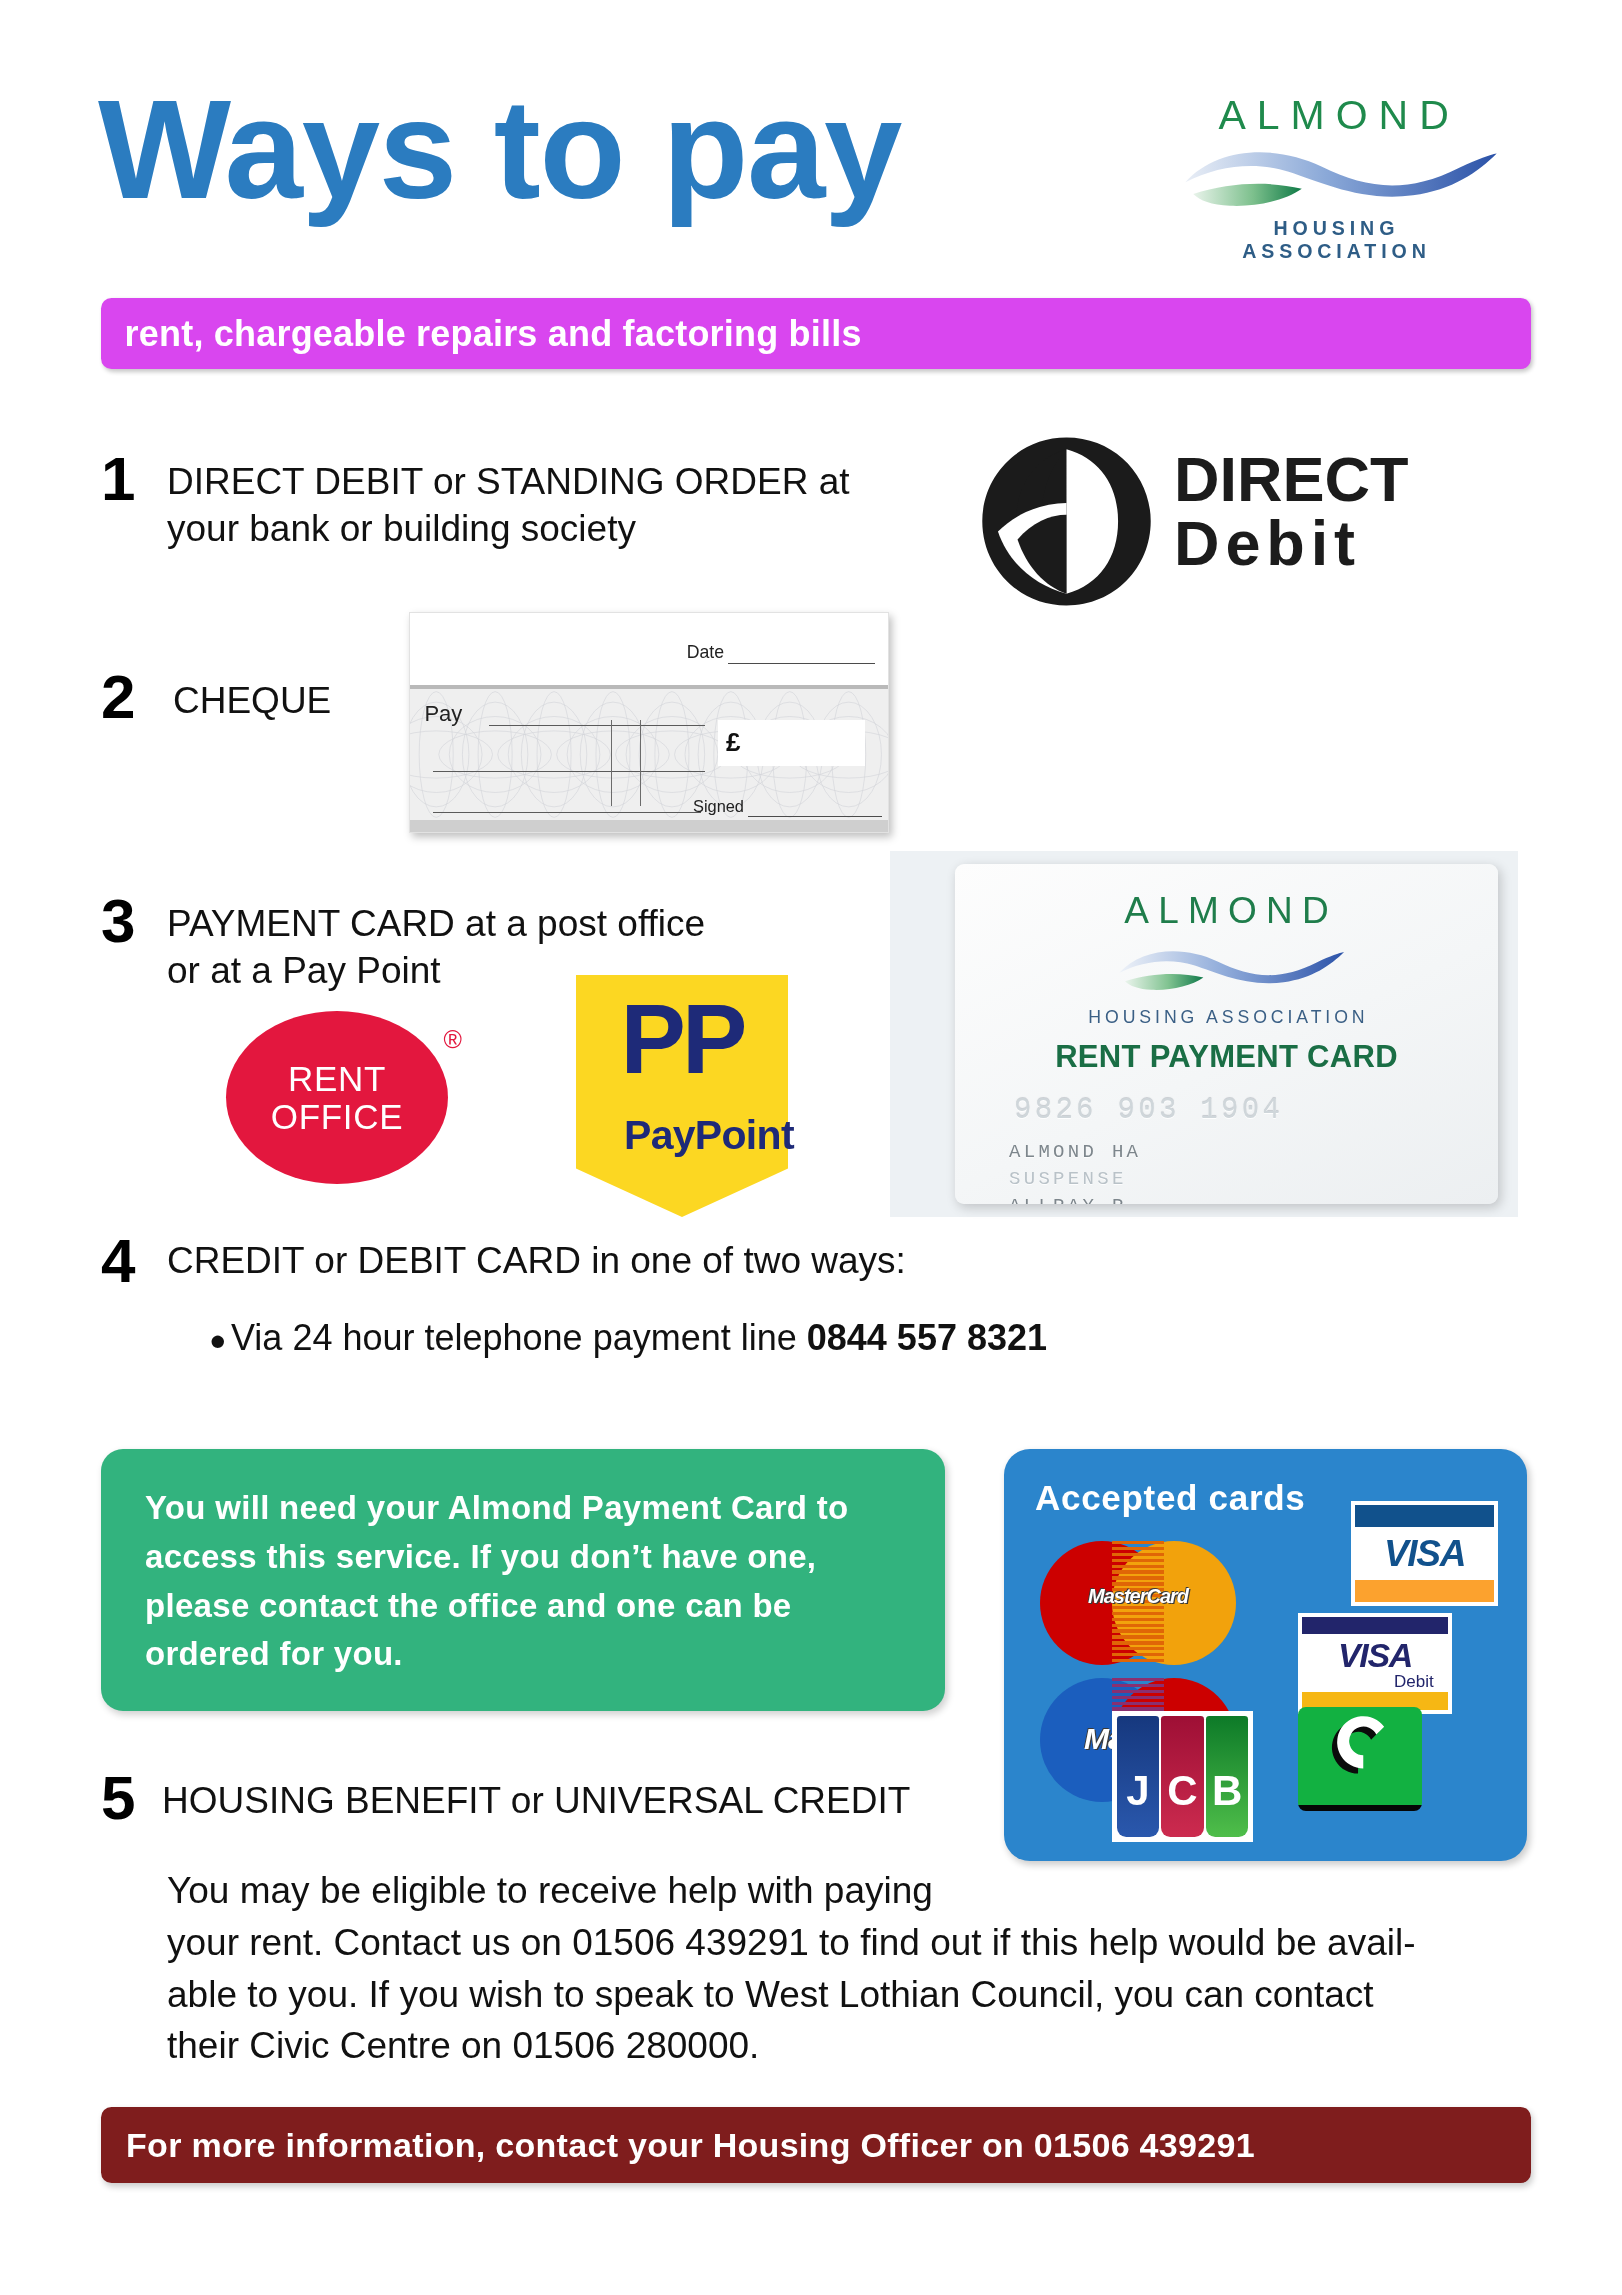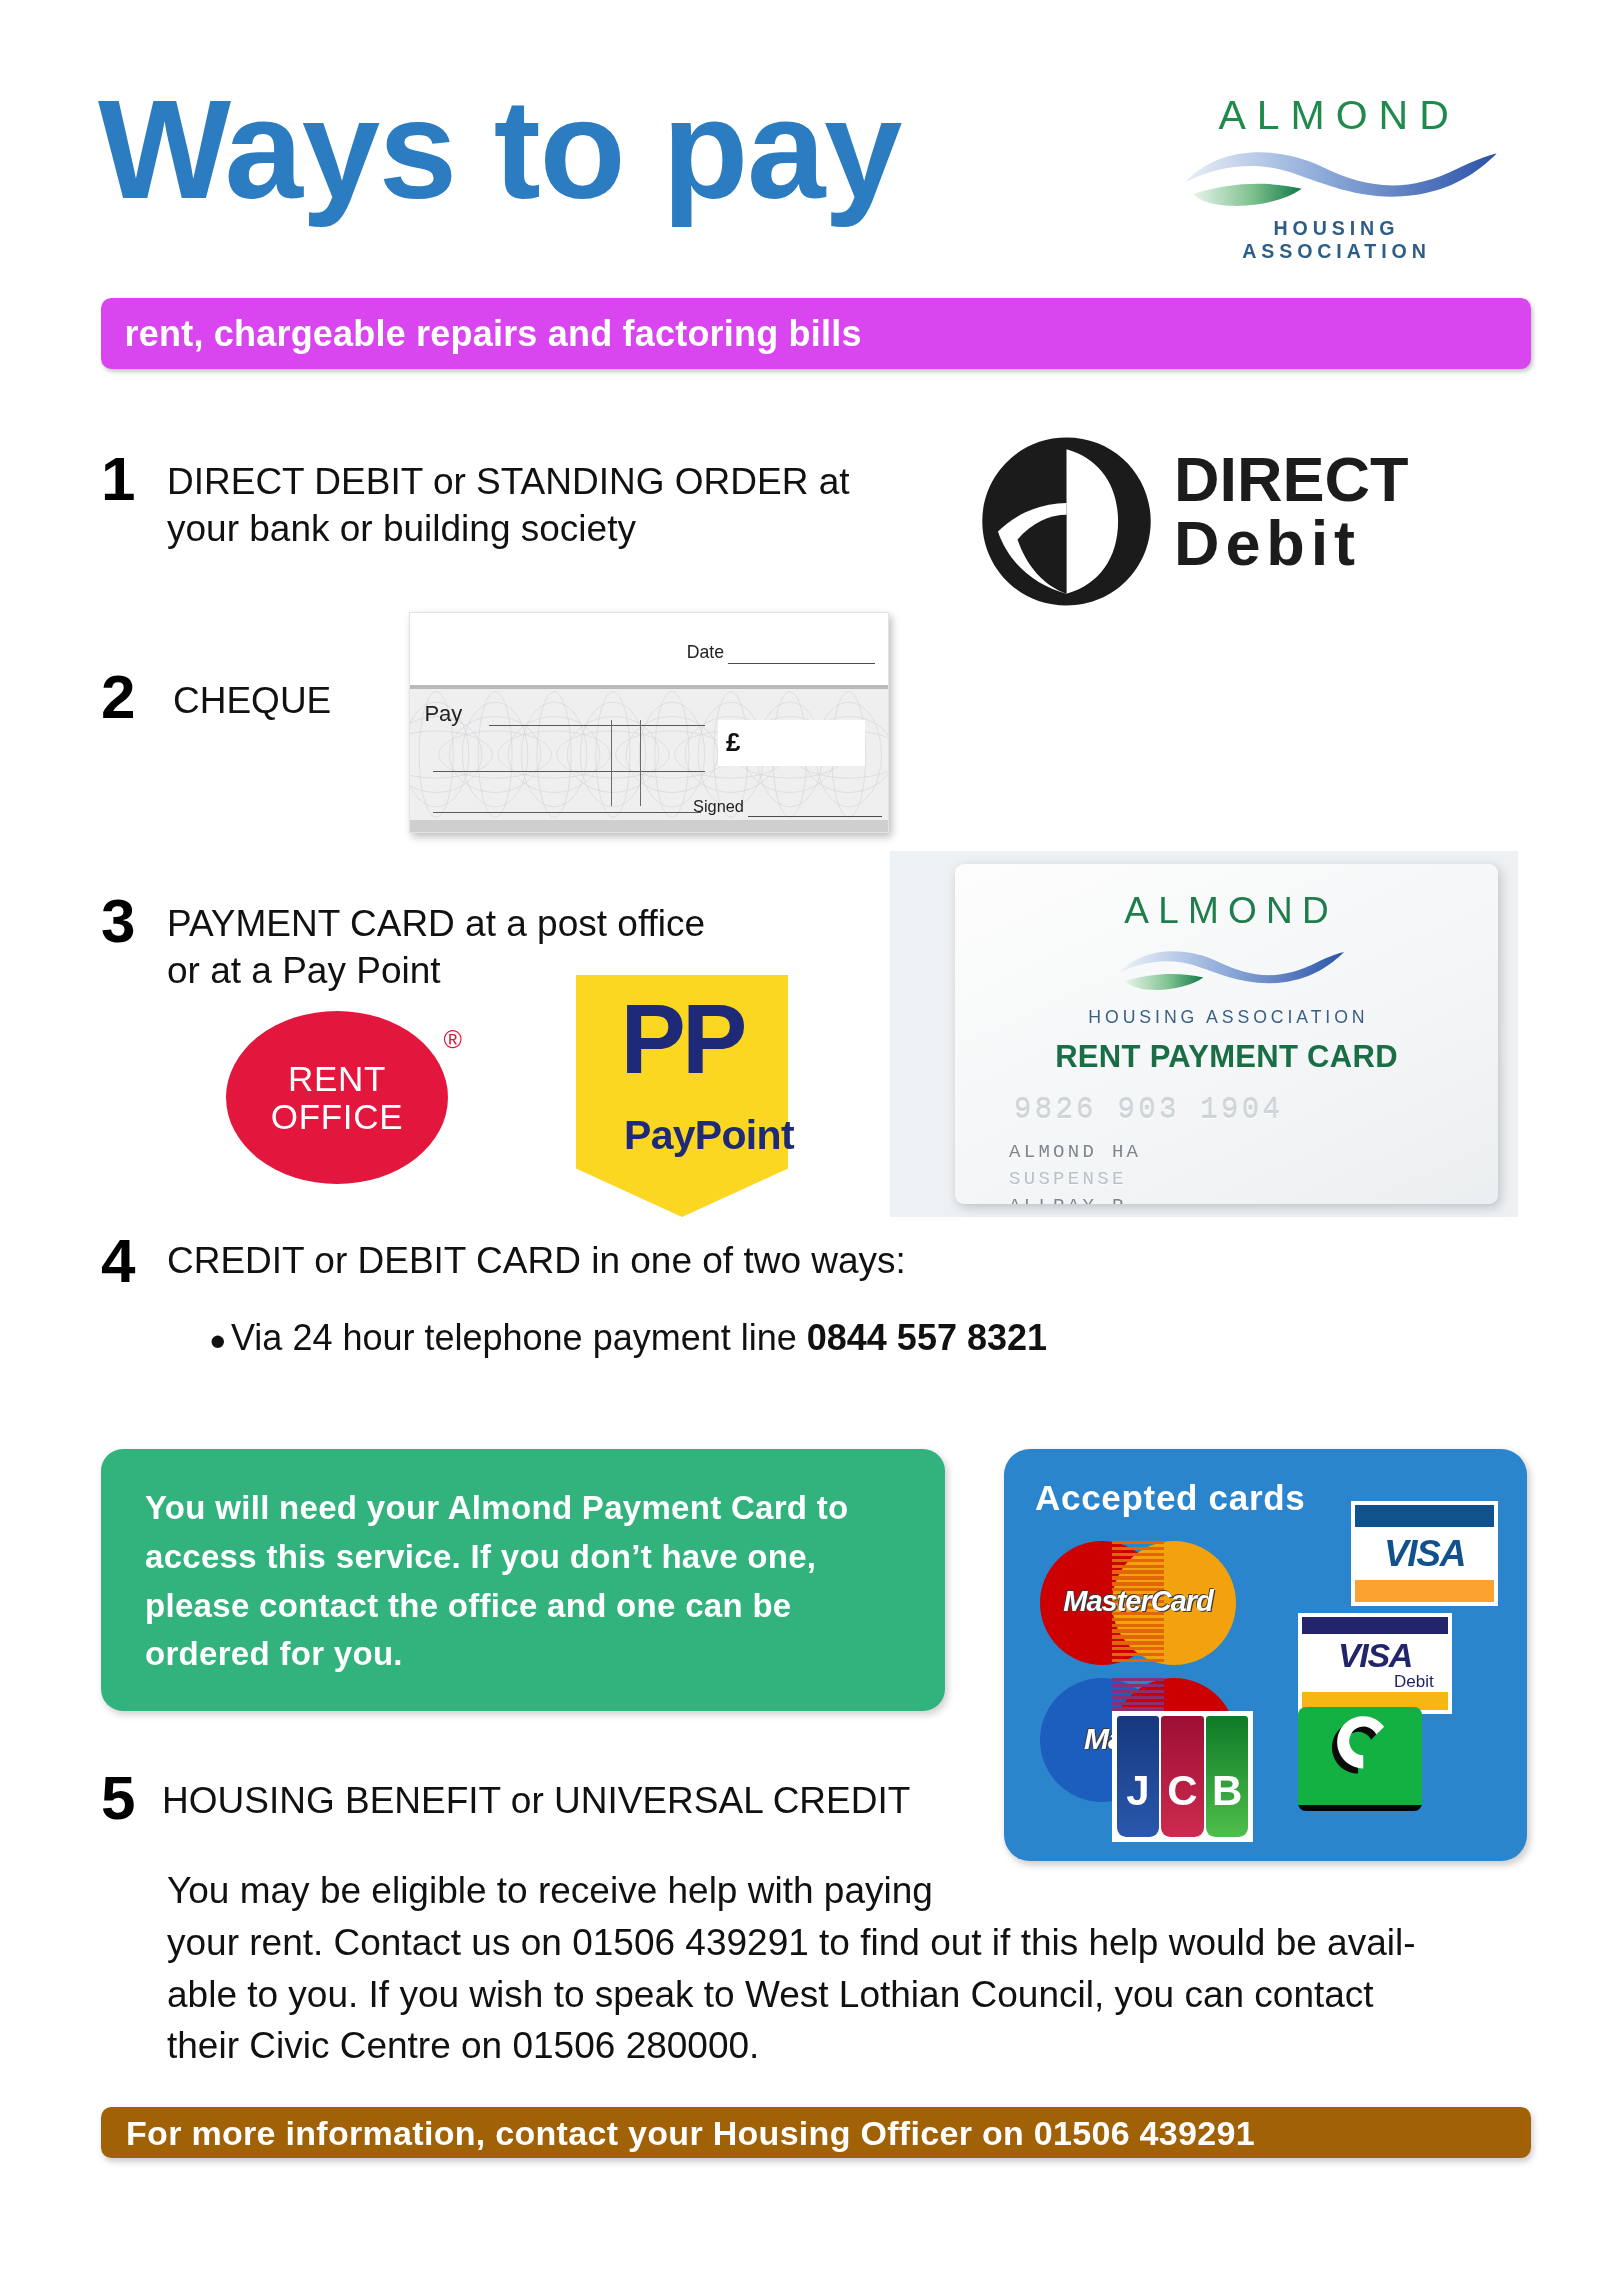--- a/index.html
+++ b/index.html
@@ -157,21 +157,21 @@
     position:absolute;left:31px;top:29px;color:#fff;font-size:35px;font-weight:700;letter-spacing:0.7px;
   }
 
   .mc{position:absolute;left:36px;top:92px;width:196px;height:124px;}
   .mc .c1{position:absolute;left:0;top:0;width:124px;height:124px;border-radius:50%;background:#cc0000;}
   .mc .c2{position:absolute;left:72px;top:0;width:124px;height:124px;border-radius:50%;background:#f2a20c;}
   .mc .mid{position:absolute;left:72px;top:0;width:52px;height:124px;background:#e06606;
     -webkit-mask-image:repeating-linear-gradient(#000 0 3.3px,transparent 3.3px 5.9px);
     mask-image:repeating-linear-gradient(#000 0 3.3px,transparent 3.3px 5.9px);}
   .mc .lbl{position:absolute;left:0;right:0;top:44px;text-align:center;color:#fff;
-    font-size:29px;font-weight:700;font-style:italic;letter-spacing:-1px;
+    font-size:20px;font-weight:700;font-style:italic;letter-spacing:-1px;
     text-shadow:1.3px 1.3px 0 #3a3a3a,-0.7px -0.7px 0 #3a3a3a;}
 
   .mo{position:absolute;left:36px;top:229px;width:196px;height:124px;}
   .mo .c1{position:absolute;left:0;top:0;width:124px;height:124px;border-radius:50%;background:#1b5ebe;}
   .mo .c2{position:absolute;left:72px;top:0;width:124px;height:124px;border-radius:50%;background:#cc0000;}
   .mo .mid{position:absolute;left:72px;top:0;width:52px;height:124px;background:#8a3070;
     -webkit-mask-image:repeating-linear-gradient(#000 0 3.3px,transparent 3.3px 5.9px);
     mask-image:repeating-linear-gradient(#000 0 3.3px,transparent 3.3px 5.9px);}
   .mo .lbl{position:absolute;left:0;right:0;top:44px;text-align:center;color:#fff;
     font-size:30px;font-weight:700;font-style:italic;letter-spacing:-1px;
@@ -200,22 +200,22 @@
     font-size:42px;font-weight:700;line-height:1;}
 
   .switch{position:absolute;left:294px;top:258px;width:124px;height:104px;border-radius:7.9px;overflow:hidden;}
   .switch .g{height:98px;background:#12b141;position:relative;}
   .switch .b{height:36px;background:#060606;position:relative;}
   .switch .b span{position:absolute;left:0;right:0;top:5.9px;text-align:center;color:#3b78d8;
     font-size:21px;font-weight:700;font-style:italic;letter-spacing:0.7px;}
 
   
   .footer{
-    position:absolute;left:101px;top:2107px;width:1430px;height:51px;
-    background:#a16207;border-radius:10.5px;box-shadow:2px 3.3px 5.9px rgba(0,0,0,.2);
+    position:absolute;left:101px;top:2107px;width:1430px;height:76px;
+    background:#7f1d1d;border-radius:10.5px;box-shadow:2px 3.3px 5.9px rgba(0,0,0,.2);
   }
   .footer span{
     position:absolute;left:25px;top:50%;transform:translateY(-50%);
     color:#fff;font-size:34px;font-weight:700;letter-spacing:0.3px;
   }
 </style>
 </head>
 <body>
 
 <div class="page">

